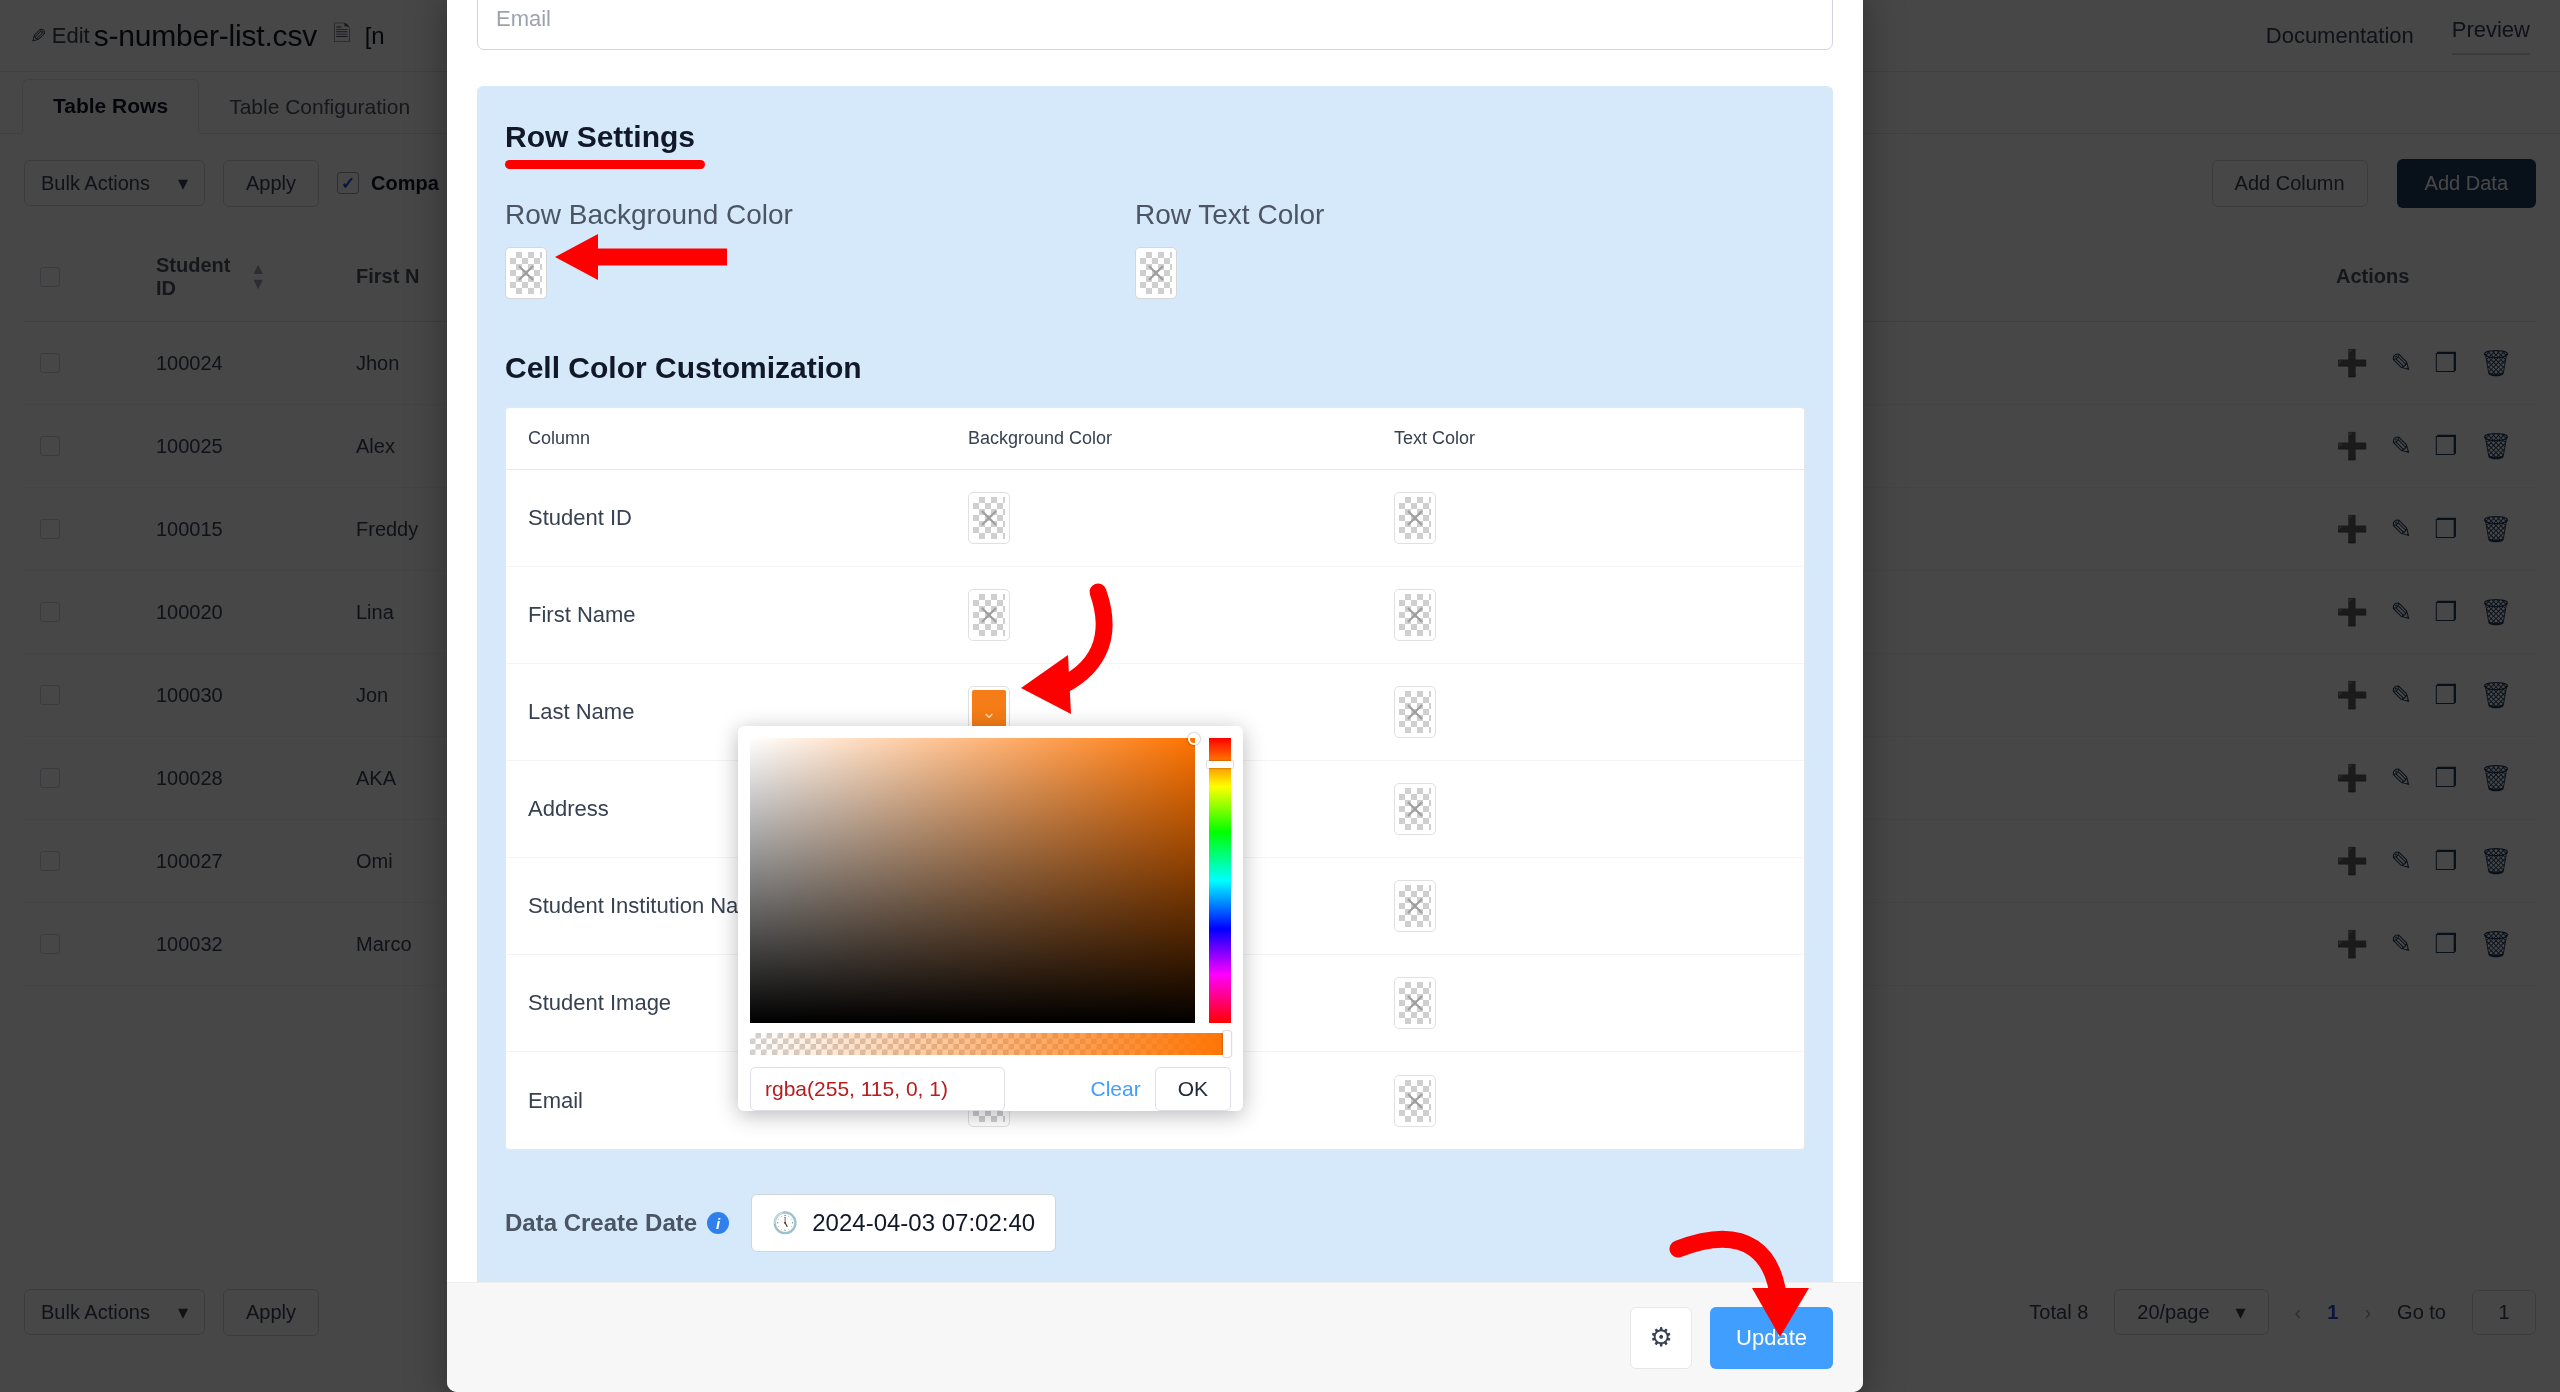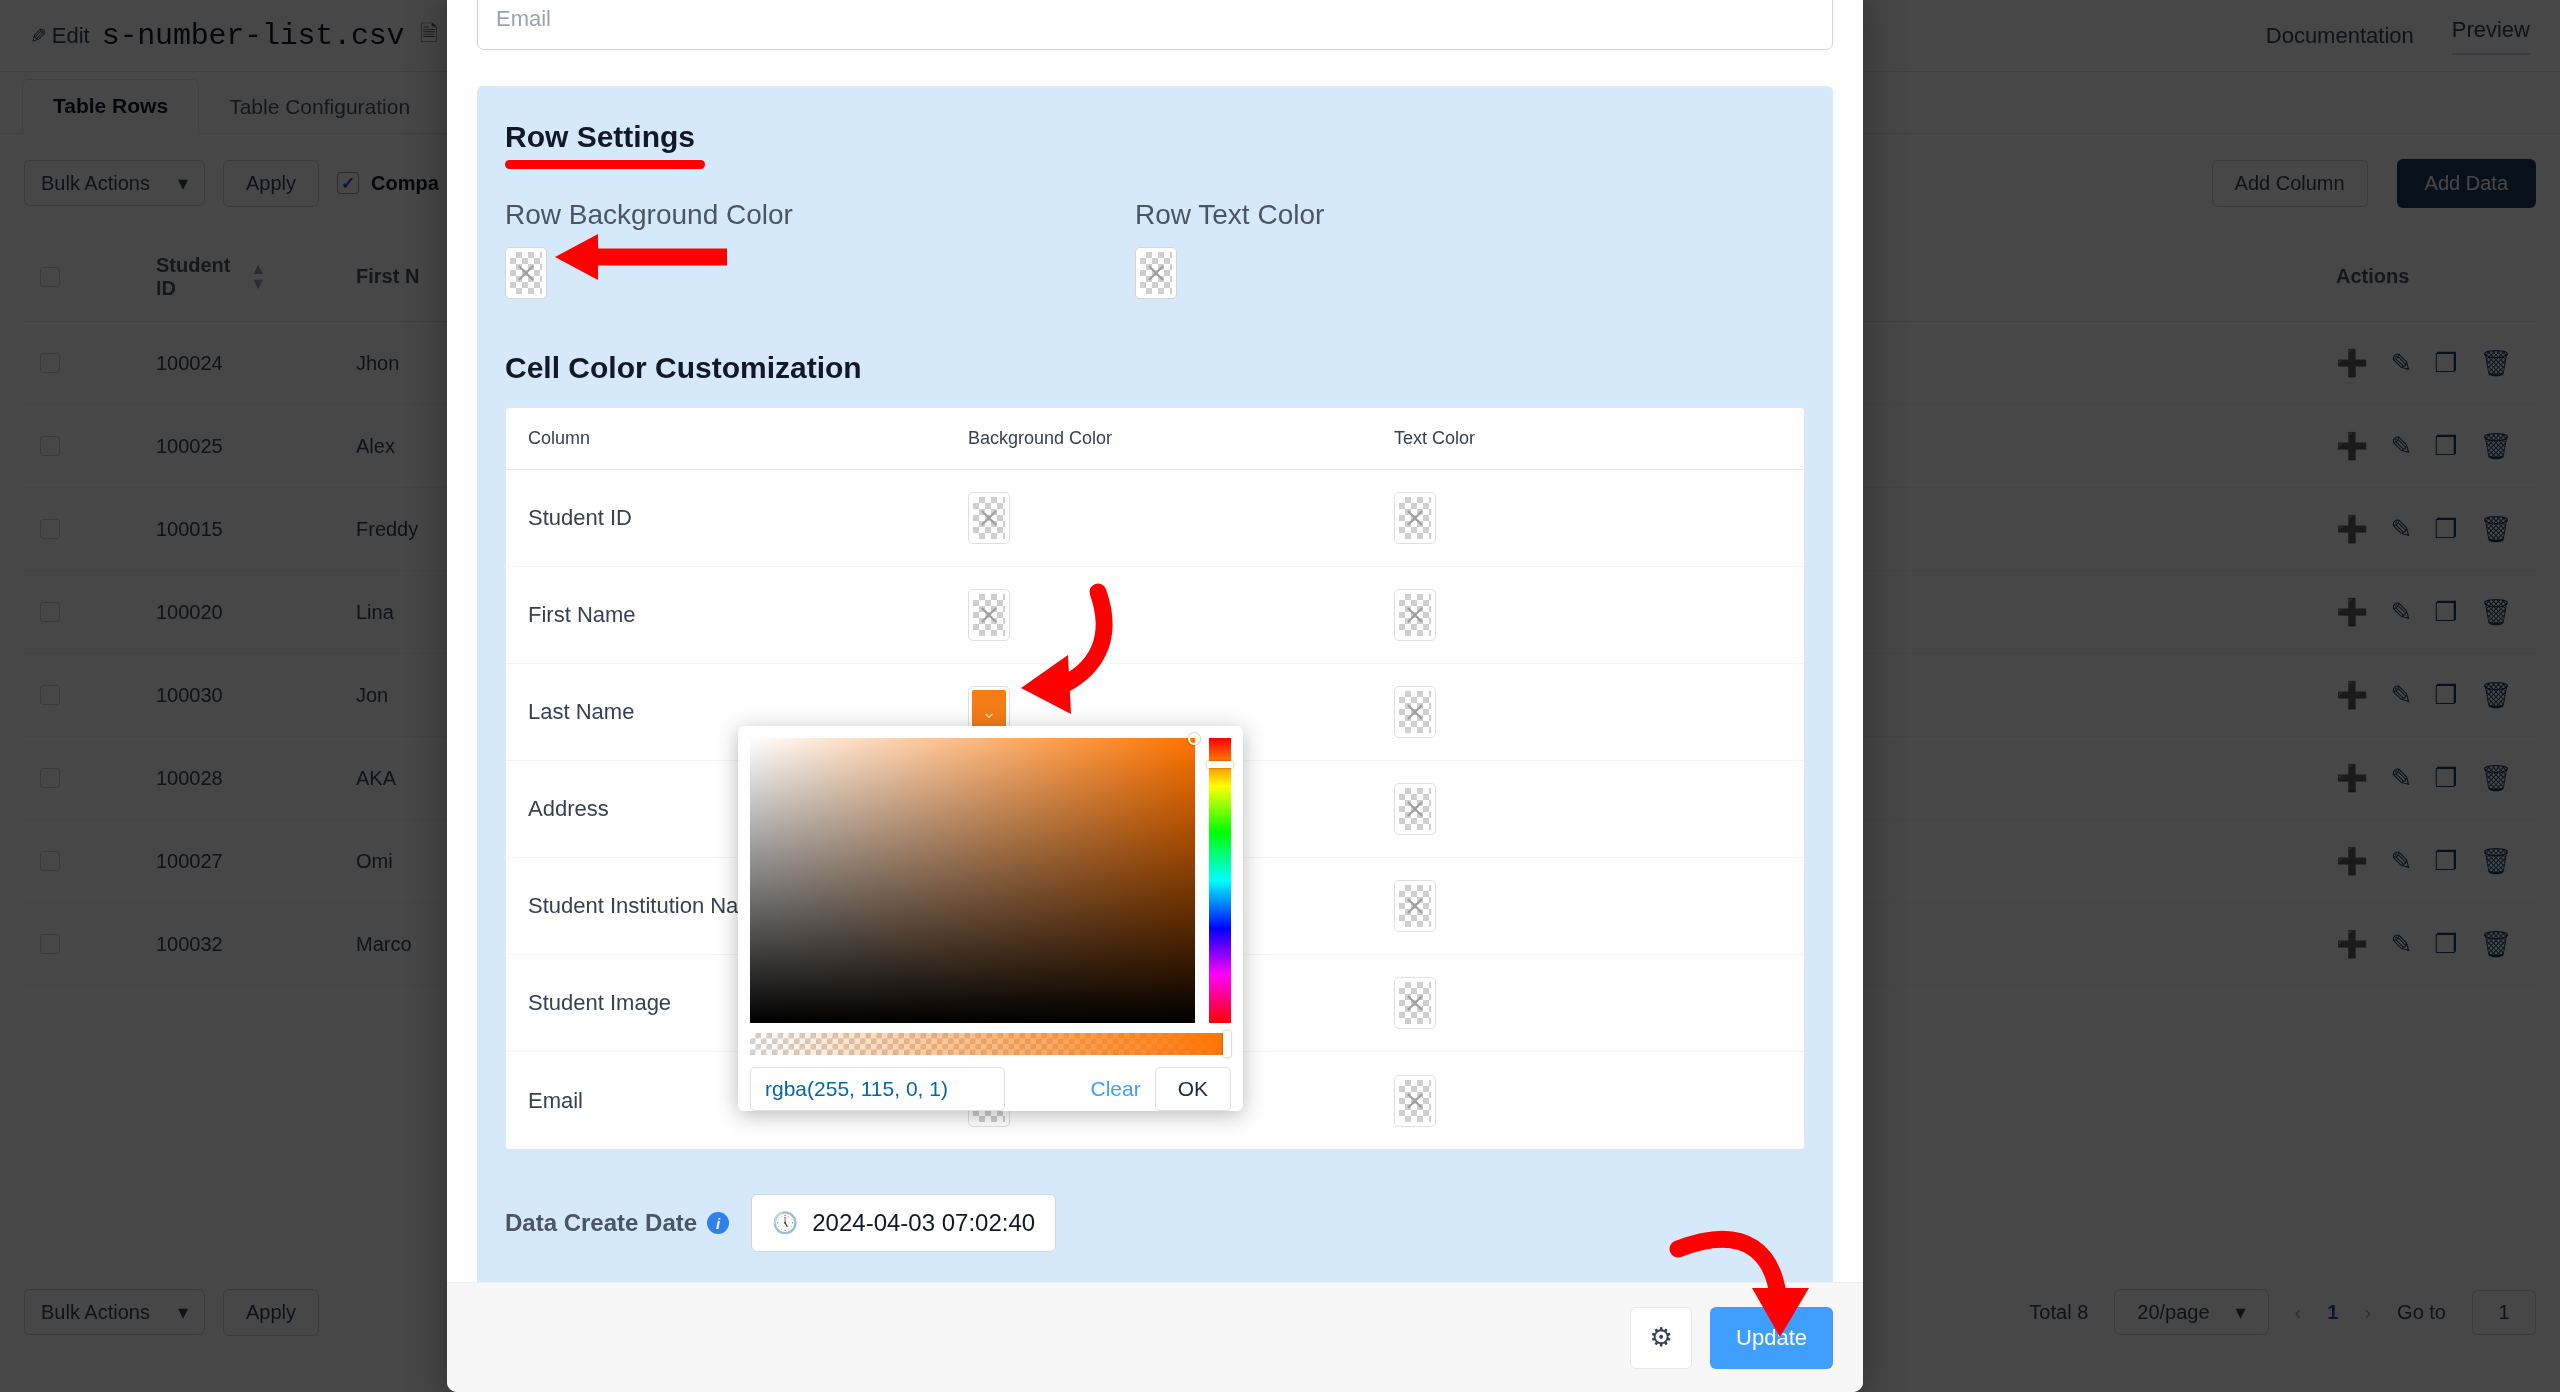--- a/index.html
+++ b/index.html
@@ -29,21 +29,21 @@
     border-bottom: 1px solid #e5e7eb;
     background: #fff;
   }
   .edit-link {
     display: flex; align-items: center; gap: 5px;
     font-size: 22px; color: #374151;
   }
   .pencil-glyph { font-size: 20px; display:inline-block; transform: scaleX(-1); }
   .file-title {
     font-size: 30px; font-weight: 400; color: #111827;
-    margin-left: 12px; letter-spacing: -0.2px; font-family: Liberation Mono, monospace;
+    margin-left: 4px; letter-spacing: -0.2px;
   }
   .file-doc-icon { margin-left: 16px; font-size: 22px; color:#4b5563; }
   .file-shortcode { margin-left: 14px; font-size: 24px; color:#111827; }
   .header-right {
     margin-left: auto; display: flex; align-items: center; gap: 38px;
   }
   .header-right .hlink { font-size: 22px; color: #374151; }
   .hlink.active { border-bottom: 2px solid #cbd5e1; padding-bottom: 10px; }
 
   .bg-tabs {
@@ -279,21 +279,21 @@
     background-color:#fff;
   }
   .cp-alpha-handle {
     position:absolute; right: 0; top:-2px; bottom:-2px; width: 8px;
     background:#fff; border-radius:2px; box-shadow: 0 0 2px rgba(0,0,0,.5);
   }
   .cp-bottom { display:flex; align-items:center; margin-top: 12px; gap: 14px; }
   .cp-input {
     width: 255px; height: 44px; border:1px solid #dcdfe6; border-radius:5px;
     display:flex; align-items:center; padding-left: 14px;
-    font-size: 21px; color:#0369a1; background:#fff;
+    font-size: 21px; color:#b91c1c; background:#fff;
   }
   .cp-clear { margin-left:auto; font-size: 21px; color:#409eff; }
   .cp-ok {
     border:1px solid #dcdfe6; border-radius:5px; background:#fff;
     height: 44px; padding: 0 22px; font-size:21px; color:#1f2937;
     display:flex;align-items:center;
   }
 
   
   #annotations { position:absolute; inset:0; z-index: 95; pointer-events:none; }

